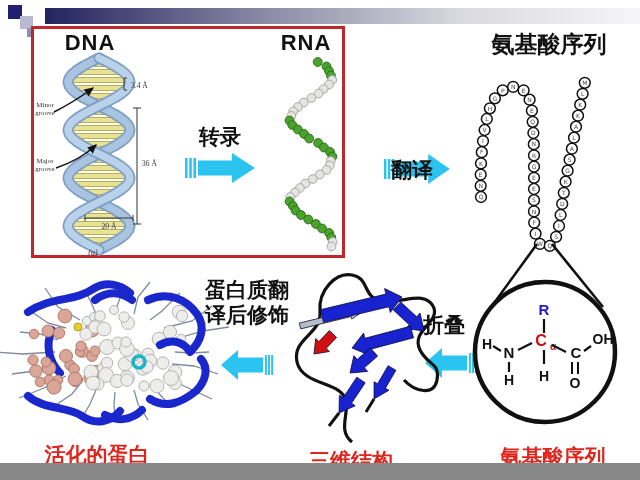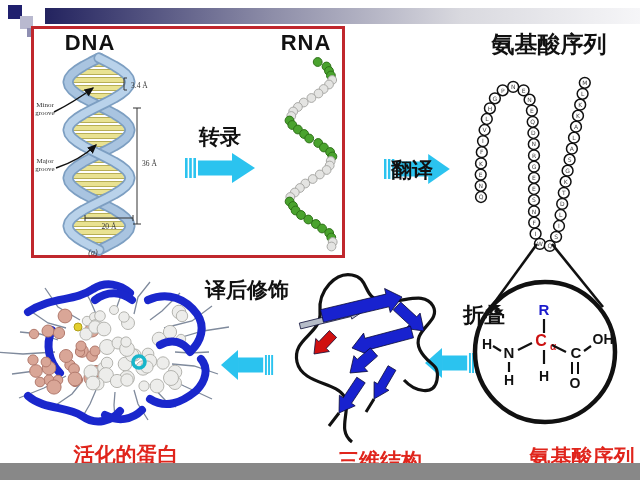--- a/index.html
+++ b/index.html
@@ -11,42 +11,43 @@
   .sq1{left:8px;top:5px;width:14px;height:14px;background:#20206e;}
   .sq2{left:20px;top:16px;width:13px;height:13px;background:#b9b9cf;}
   .sq3{left:27px;top:28px;width:9px;height:9px;background:#8f8fb2;}
   .redbox{position:absolute;left:31px;top:26px;width:314px;height:232px;z-index:1;
           border:3px solid #c0272d;background:#fff;box-sizing:border-box;}
   .art{position:absolute;left:0;top:0;z-index:2;}
   .lbl{position:absolute;z-index:3;color:#111;font-weight:700;white-space:nowrap;}
   .center{transform:translateX(-50%);}
   .big{font-size:22px;letter-spacing:1px;}
   .cn{font-size:21px;}
-  .red{color:#e0251c;margin-left:29px;}
+  .red{color:#e0251c;}
   .ptm{line-height:25px;}
   .bottomstrip{position:absolute;left:0;top:473px;width:640px;height:7px;background:#d7d7d7;z-index:4;}
 </style>
 </head>
 <body>
 
 <div class="stage">
 
   <div class="titlebar"></div>
   <div class="sq sq1"></div>
   <div class="sq sq2"></div>
   <div class="sq sq3"></div>
   <div class="redbox"></div>
 
   <div class="lbl big center" style="left:90px;top:30px;">DNA</div>
   <div class="lbl big center" style="left:306px;top:30px;">RNA</div>
   <div class="lbl cn center" style="left:220px;top:123px;">转录</div>
   <div class="lbl cn center" style="left:412px;top:120px;margin-top:36px;">翻译</div>
   <div class="lbl center" style="left:549px;top:29px;font-size:23px;">氨基酸序列</div>
-  <div class="lbl cn center" style="left:444px;top:301px;margin-left:40px;">折叠</div>
+  <div class="lbl cn center" style="left:444px;top:311px;">折叠</div>
   <div class="lbl cn ptm" style="left:205px;top:277px;">
+    <div>蛋白质翻</div>
     <div>译后修饰</div>
   </div>
   <div class="lbl cn red center" style="left:97px;top:441px;">活化的蛋白</div>
   <div class="lbl cn red center" style="left:351px;top:447px;">三维结构</div>
   <div class="lbl cn red center" style="left:553px;top:443px;">氨基酸序列</div>
 
   <svg class="art" width="640" height="480" viewBox="0 0 640 480">
     <defs>
       <marker id="ah" markerWidth="8" markerHeight="8" refX="6" refY="3" orient="auto">
         <path d="M0,0 L7,3 L0,6 Z" fill="#111"></path>

